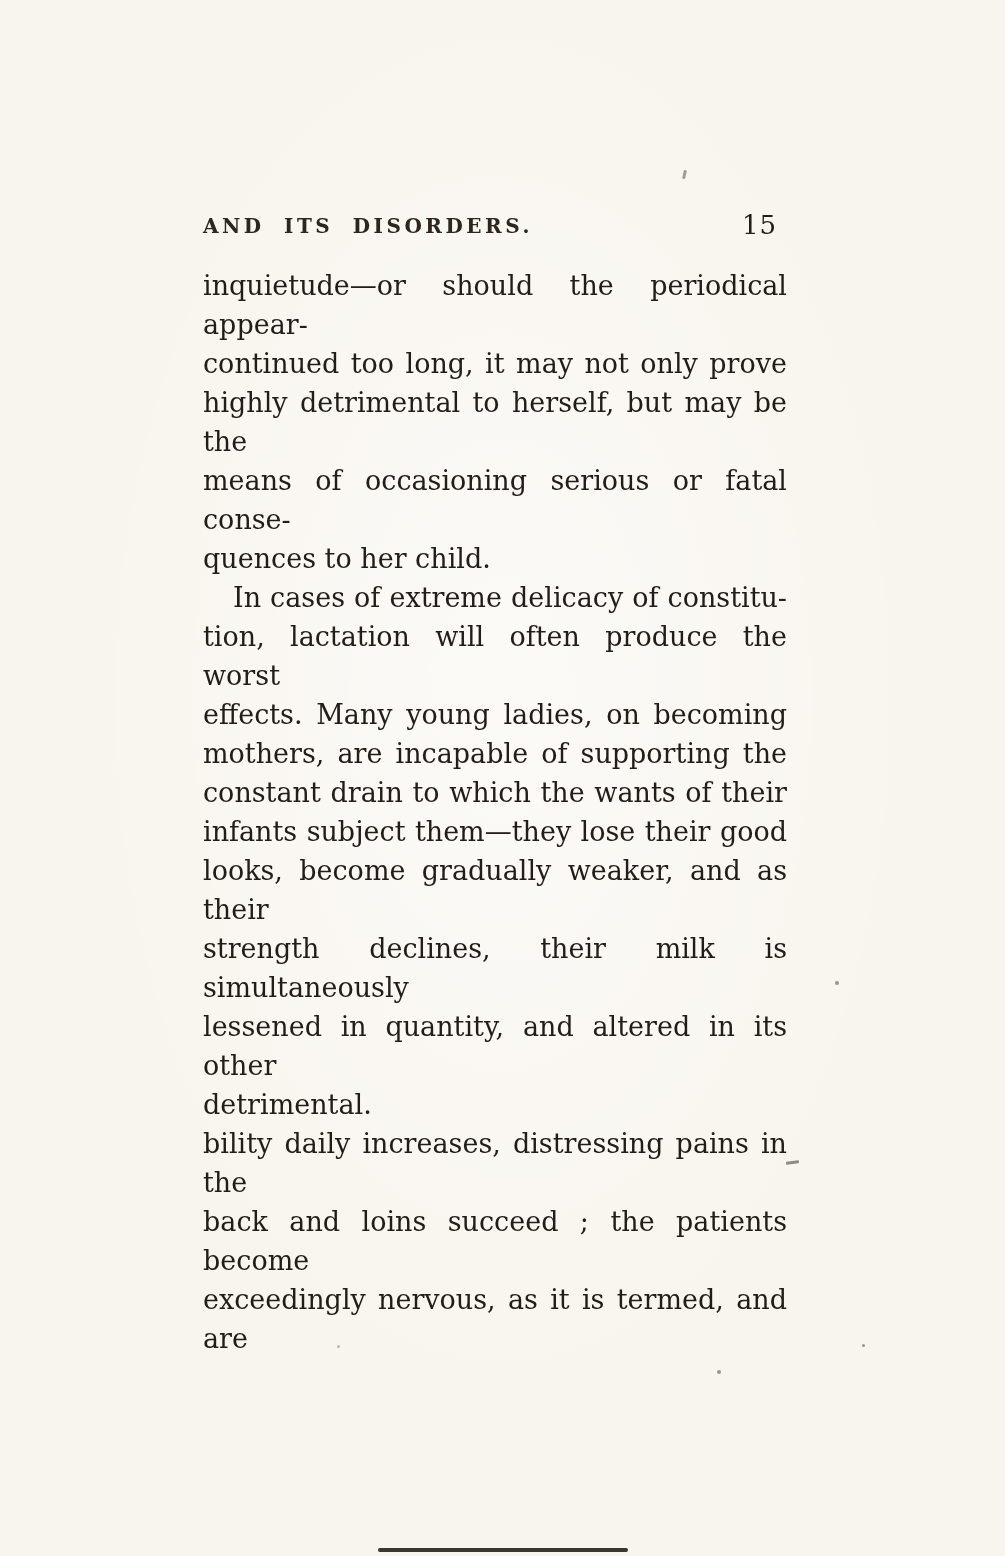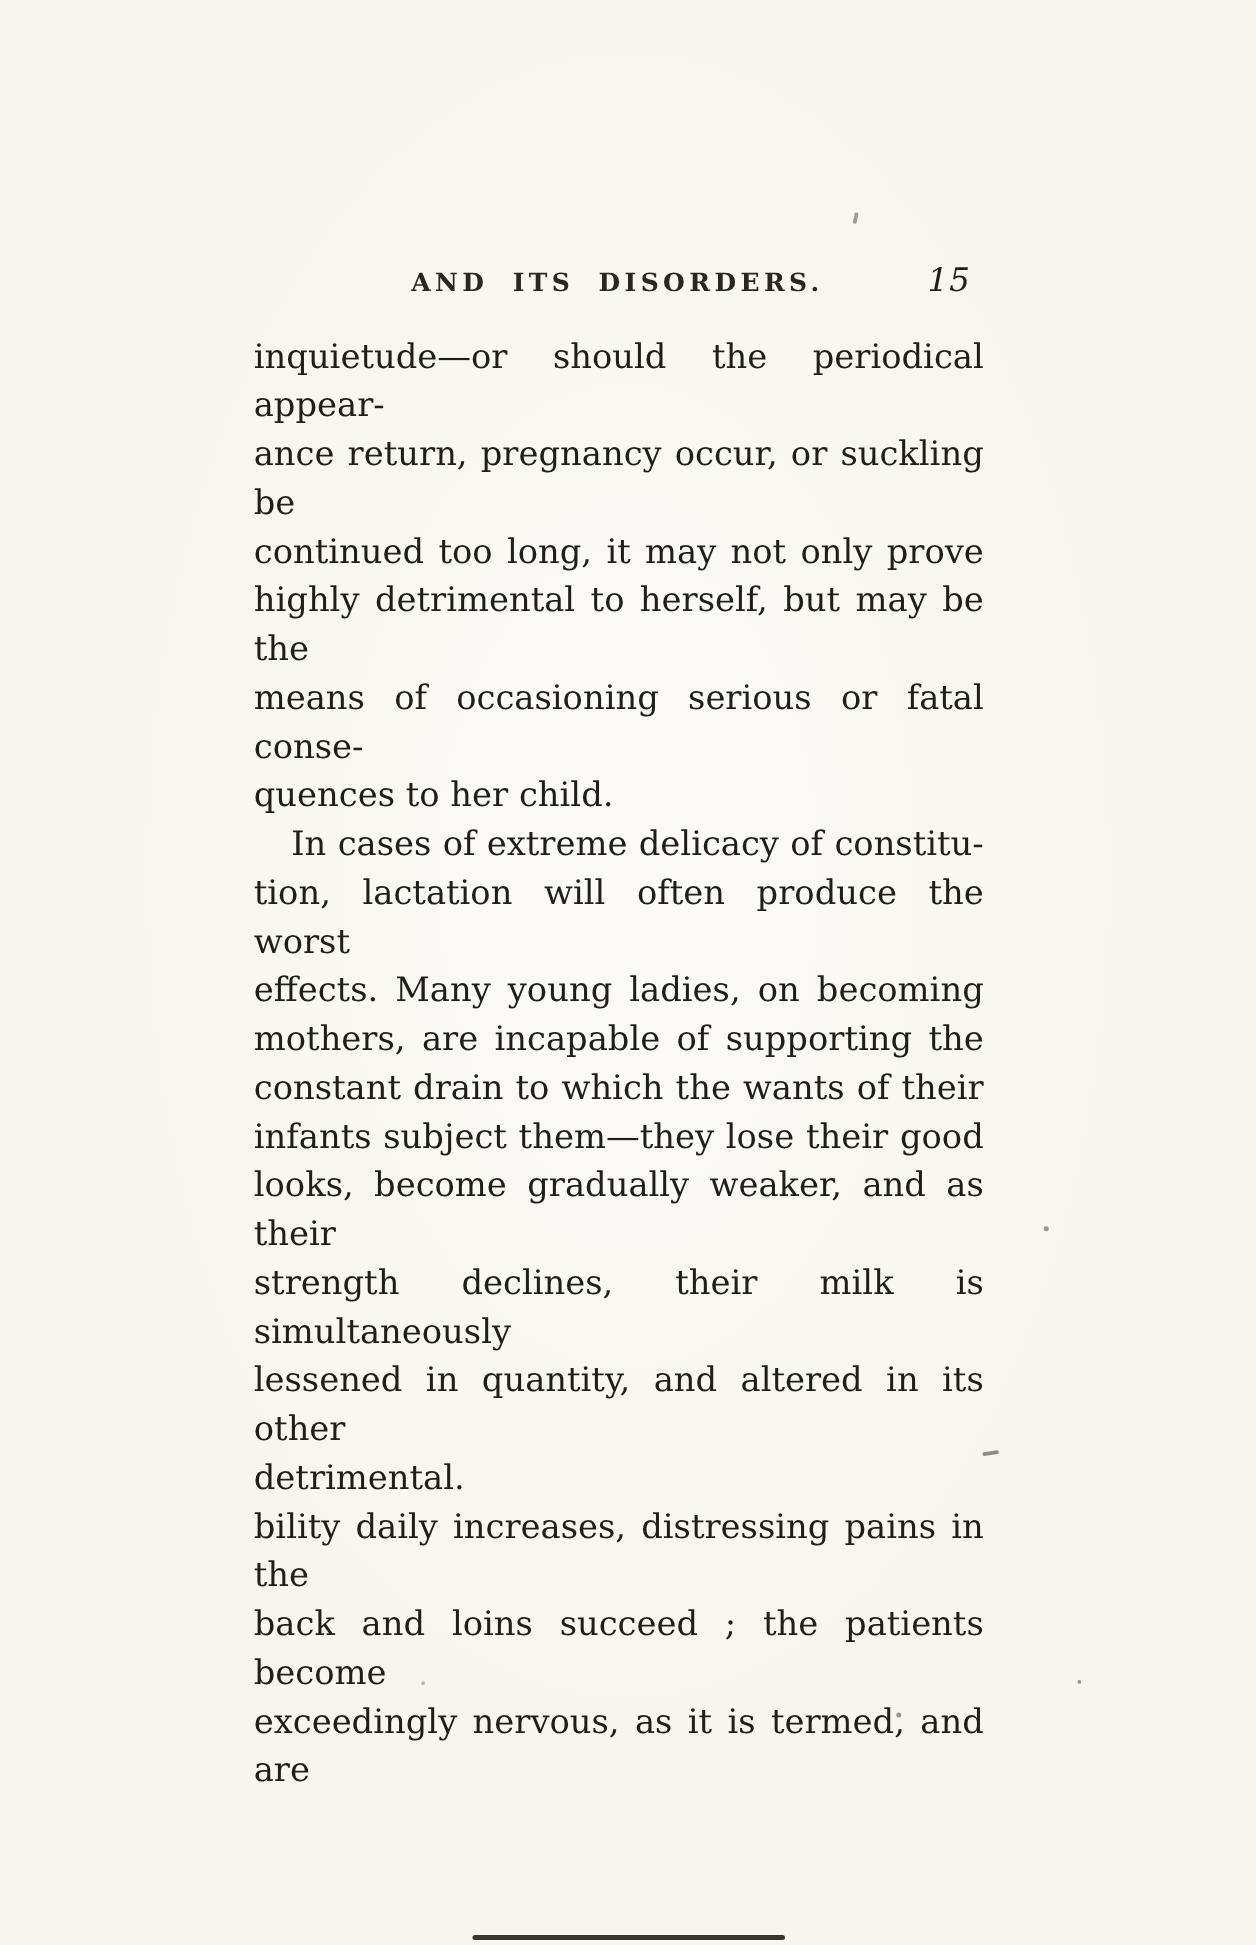--- a/index.html
+++ b/index.html
@@ -22,36 +22,34 @@
   }
   .header-row{
     position:absolute;
     left:203px;
     top:214px;
     width:582px;
     height:34px;
   }
   .running-head{
     display:block;
-    text-align:center;
     font-size:20px;
     font-weight:700;
     letter-spacing:3.5px;
     word-spacing:9px;
     color:var(--ink-soft);
   }
   .page-number{
     position:absolute;
     right:8px;
     top:-4px;
     font-size:26px;
     font-weight:400;
     letter-spacing:1px;
     color:var(--ink);
-    font-style:italic;
   }
   .textblock{
     position:absolute;
     left:203px;
     top:266px;
     width:584px;
   }
   .line{
     font-size:27px;
     line-height:39px;
@@ -91,21 +89,20 @@
 
 <div class="page">
 
   <div class="header-row">
     <span class="running-head">AND ITS DISORDERS.</span>
     <span class="page-number">15</span>
   </div>
 
   <div class="textblock">
     <div class="line">inquietude—or should the periodical appear-</div>
-    <div class="line">ance return, pregnancy occur, or suckling be</div>
     <div class="line">continued too long, it may not only prove</div>
     <div class="line">highly detrimental to herself, but may be the</div>
     <div class="line">means of occasioning serious or fatal conse-</div>
     <div class="line end">quences to her child.</div>
     <div class="line ind">In cases of extreme delicacy of constitu-</div>
     <div class="line">tion, lactation will often produce the worst</div>
     <div class="line">effects.  Many young ladies, on becoming</div>
     <div class="line">mothers, are incapable of supporting the</div>
     <div class="line">constant drain to which the wants of their</div>
     <div class="line">infants subject them—they lose their good</div>

